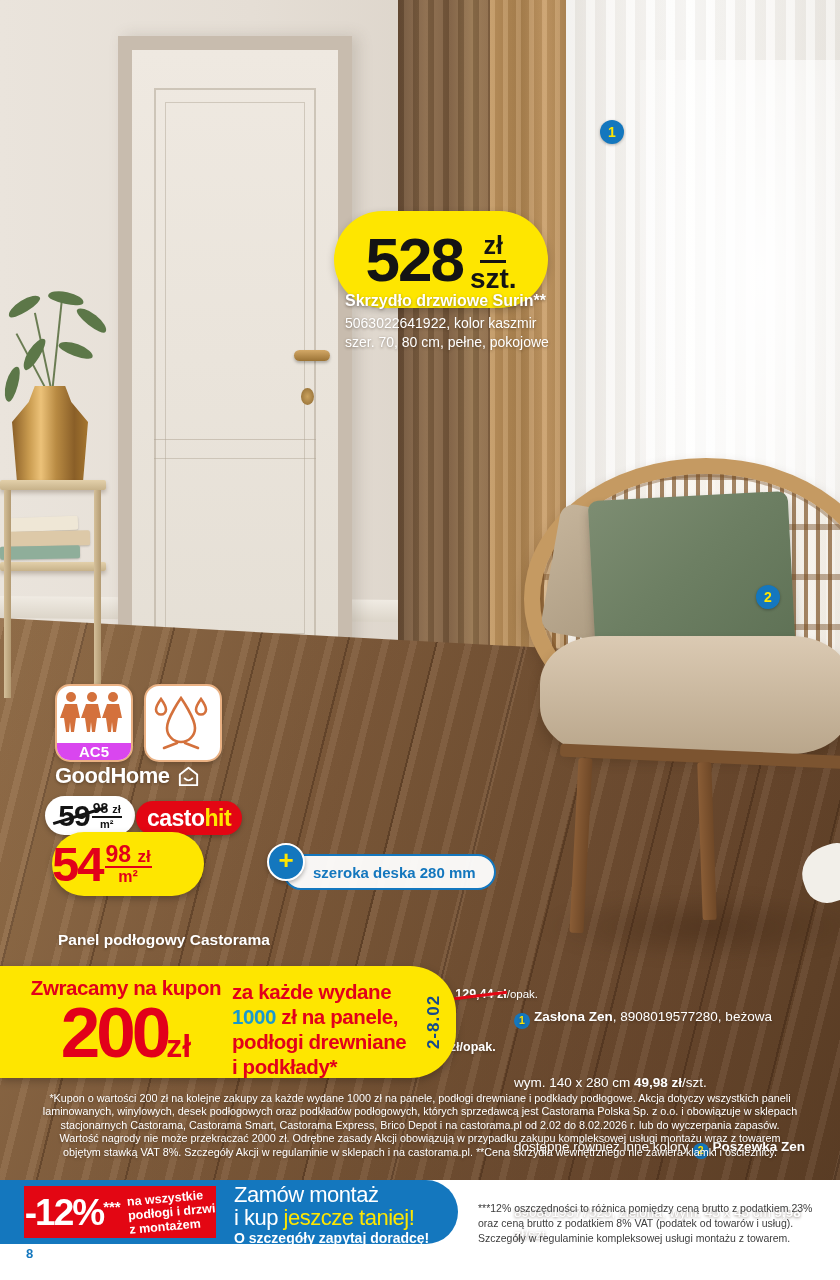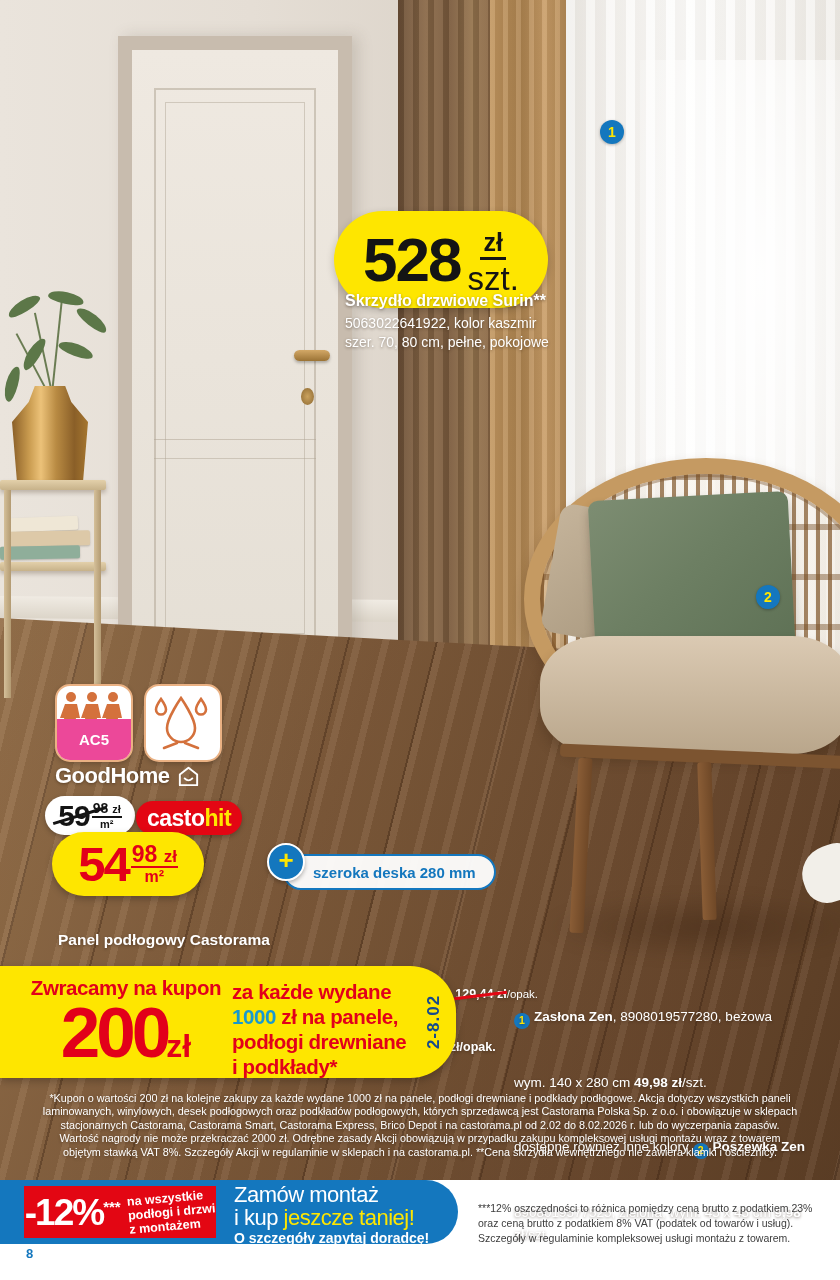--- a/index.html
+++ b/index.html
@@ -81,52 +81,52 @@
   .marker.big{width:24px;height:24px;font-size:14px;}
   .mini-marker{display:inline-flex;width:16px;height:16px;border-radius:50%;background:#1477be;
         color:#ffe600;font-weight:bold;font-size:10.5px;align-items:center;justify-content:center;
         vertical-align:-3px;margin-right:4px;}
 
   .price-badge{left:334px;top:211px;width:214px;height:97px;background:#fee600;border-radius:50px;
         display:flex;align-items:center;justify-content:center;gap:7px;box-shadow:0 3px 8px rgba(0,0,0,.2);}
   .price-badge .big{font-size:62px;font-weight:bold;letter-spacing:-2px;color:#141414;line-height:1;}
   .punit{display:flex;flex-direction:column;align-items:center;margin-top:8px;color:#141414;}
   .punit .t{font-size:25px;font-weight:bold;line-height:1.05;border-bottom:3px solid #141414;padding:0 3px 1px;}
-  .punit .b{font-size:33px;font-weight:normal;line-height:1.15;}
+  .punit .b{font-size:28px;font-weight:bold;line-height:1.15;}
 
   .shadowed{text-shadow:0 1px 3px rgba(40,25,12,.45);}
   .door-text{left:345px;top:292px;color:#fff;}
   .door-text .nm{font-size:16px;font-weight:bold;margin-bottom:4px;}
   .door-text .ln{font-size:14px;line-height:19px;}
 
   .spec-icons{left:55px;top:684px;display:flex;gap:11px;}
   .spec-icon{width:74px;height:74px;background:#fff;border:2px solid #eab183;border-radius:15px;
         position:relative;overflow:hidden;box-shadow:0 2px 5px rgba(0,0,0,.2);}
-  .ac5-band{position:absolute;bottom:0;left:0;right:0;height:41px;background:#ec4899;color:#fff;
+  .ac5-band{position:absolute;bottom:0;left:0;right:0;height:17px;background:#d946ef;color:#fff;
         font-weight:bold;font-size:15px;display:flex;align-items:center;justify-content:center;}
 
   .brand-row{left:55px;top:763px;display:flex;align-items:center;gap:6px;color:#fff;}
   .brand-row .bn{font-size:22px;font-weight:bold;letter-spacing:-.5px;}
 
   .old-pill{left:45px;top:796px;width:90px;height:39px;background:#fff;border-radius:20px;
         display:flex;align-items:center;justify-content:center;color:#141414;box-shadow:0 2px 5px rgba(0,0,0,.25);}
   .old-pill .m{font-size:30px;font-weight:bold;letter-spacing:-1px;line-height:1;}
   .frac{display:flex;flex-direction:column;align-items:center;margin-left:2px;}
   .frac .ft{font-weight:bold;line-height:1.05;border-bottom:2px solid currentColor;padding:0 1px;white-space:nowrap;}
   .frac .fb{font-weight:bold;line-height:1.15;}
   .old-pill .ft{font-size:14px;} .old-pill .ft small{font-size:11px;} .old-pill .fb{font-size:11px;}
   .strike{position:absolute;left:8%;top:47%;width:62%;height:3px;background:#141414;transform:rotate(-17deg);}
 
   .hit-pill{left:136px;top:801px;width:106px;height:34px;background:#e30613;border-radius:18px;
         display:flex;align-items:center;justify-content:center;color:#fff;font-size:23px;font-weight:bold;
         letter-spacing:-.5px;box-shadow:0 2px 5px rgba(0,0,0,.25);}
   .hit-pill .y{color:#ffe600;}
 
   .new-pill{left:52px;top:832px;width:152px;height:64px;background:#fee600;border-radius:34px;
-        display:flex;align-items:center;justify-content:center;color:#e2001a;box-shadow:0 3px 7px rgba(0,0,0,.25);}
+        display:flex;align-items:center;justify-content:flex-start;color:#e2001a;box-shadow:0 3px 7px rgba(0,0,0,.25);}
   .new-pill .m{font-size:49px;font-weight:bold;letter-spacing:-2px;line-height:1;}
   .new-pill .ft{font-size:23px;} .new-pill .ft small{font-size:17px;font-weight:bold;} .new-pill .fb{font-size:16px;}
 
   .plus-circle{left:267px;top:843px;width:34px;height:34px;border-radius:50%;background:#1477be;
         border:2px solid #fff;color:#ffe600;font-size:26px;font-weight:bold;line-height:30px;text-align:center;
         z-index:3;box-shadow:0 2px 4px rgba(0,0,0,.3);}
   .feature-pill{left:283px;top:854px;height:36px;padding:0 18px 0 28px;background:rgba(255,255,255,.95);
         border:2px solid #1477be;border-radius:20px;color:#1477be;font-weight:bold;font-size:15px;
         display:flex;align-items:center;box-sizing:border-box;}
 

